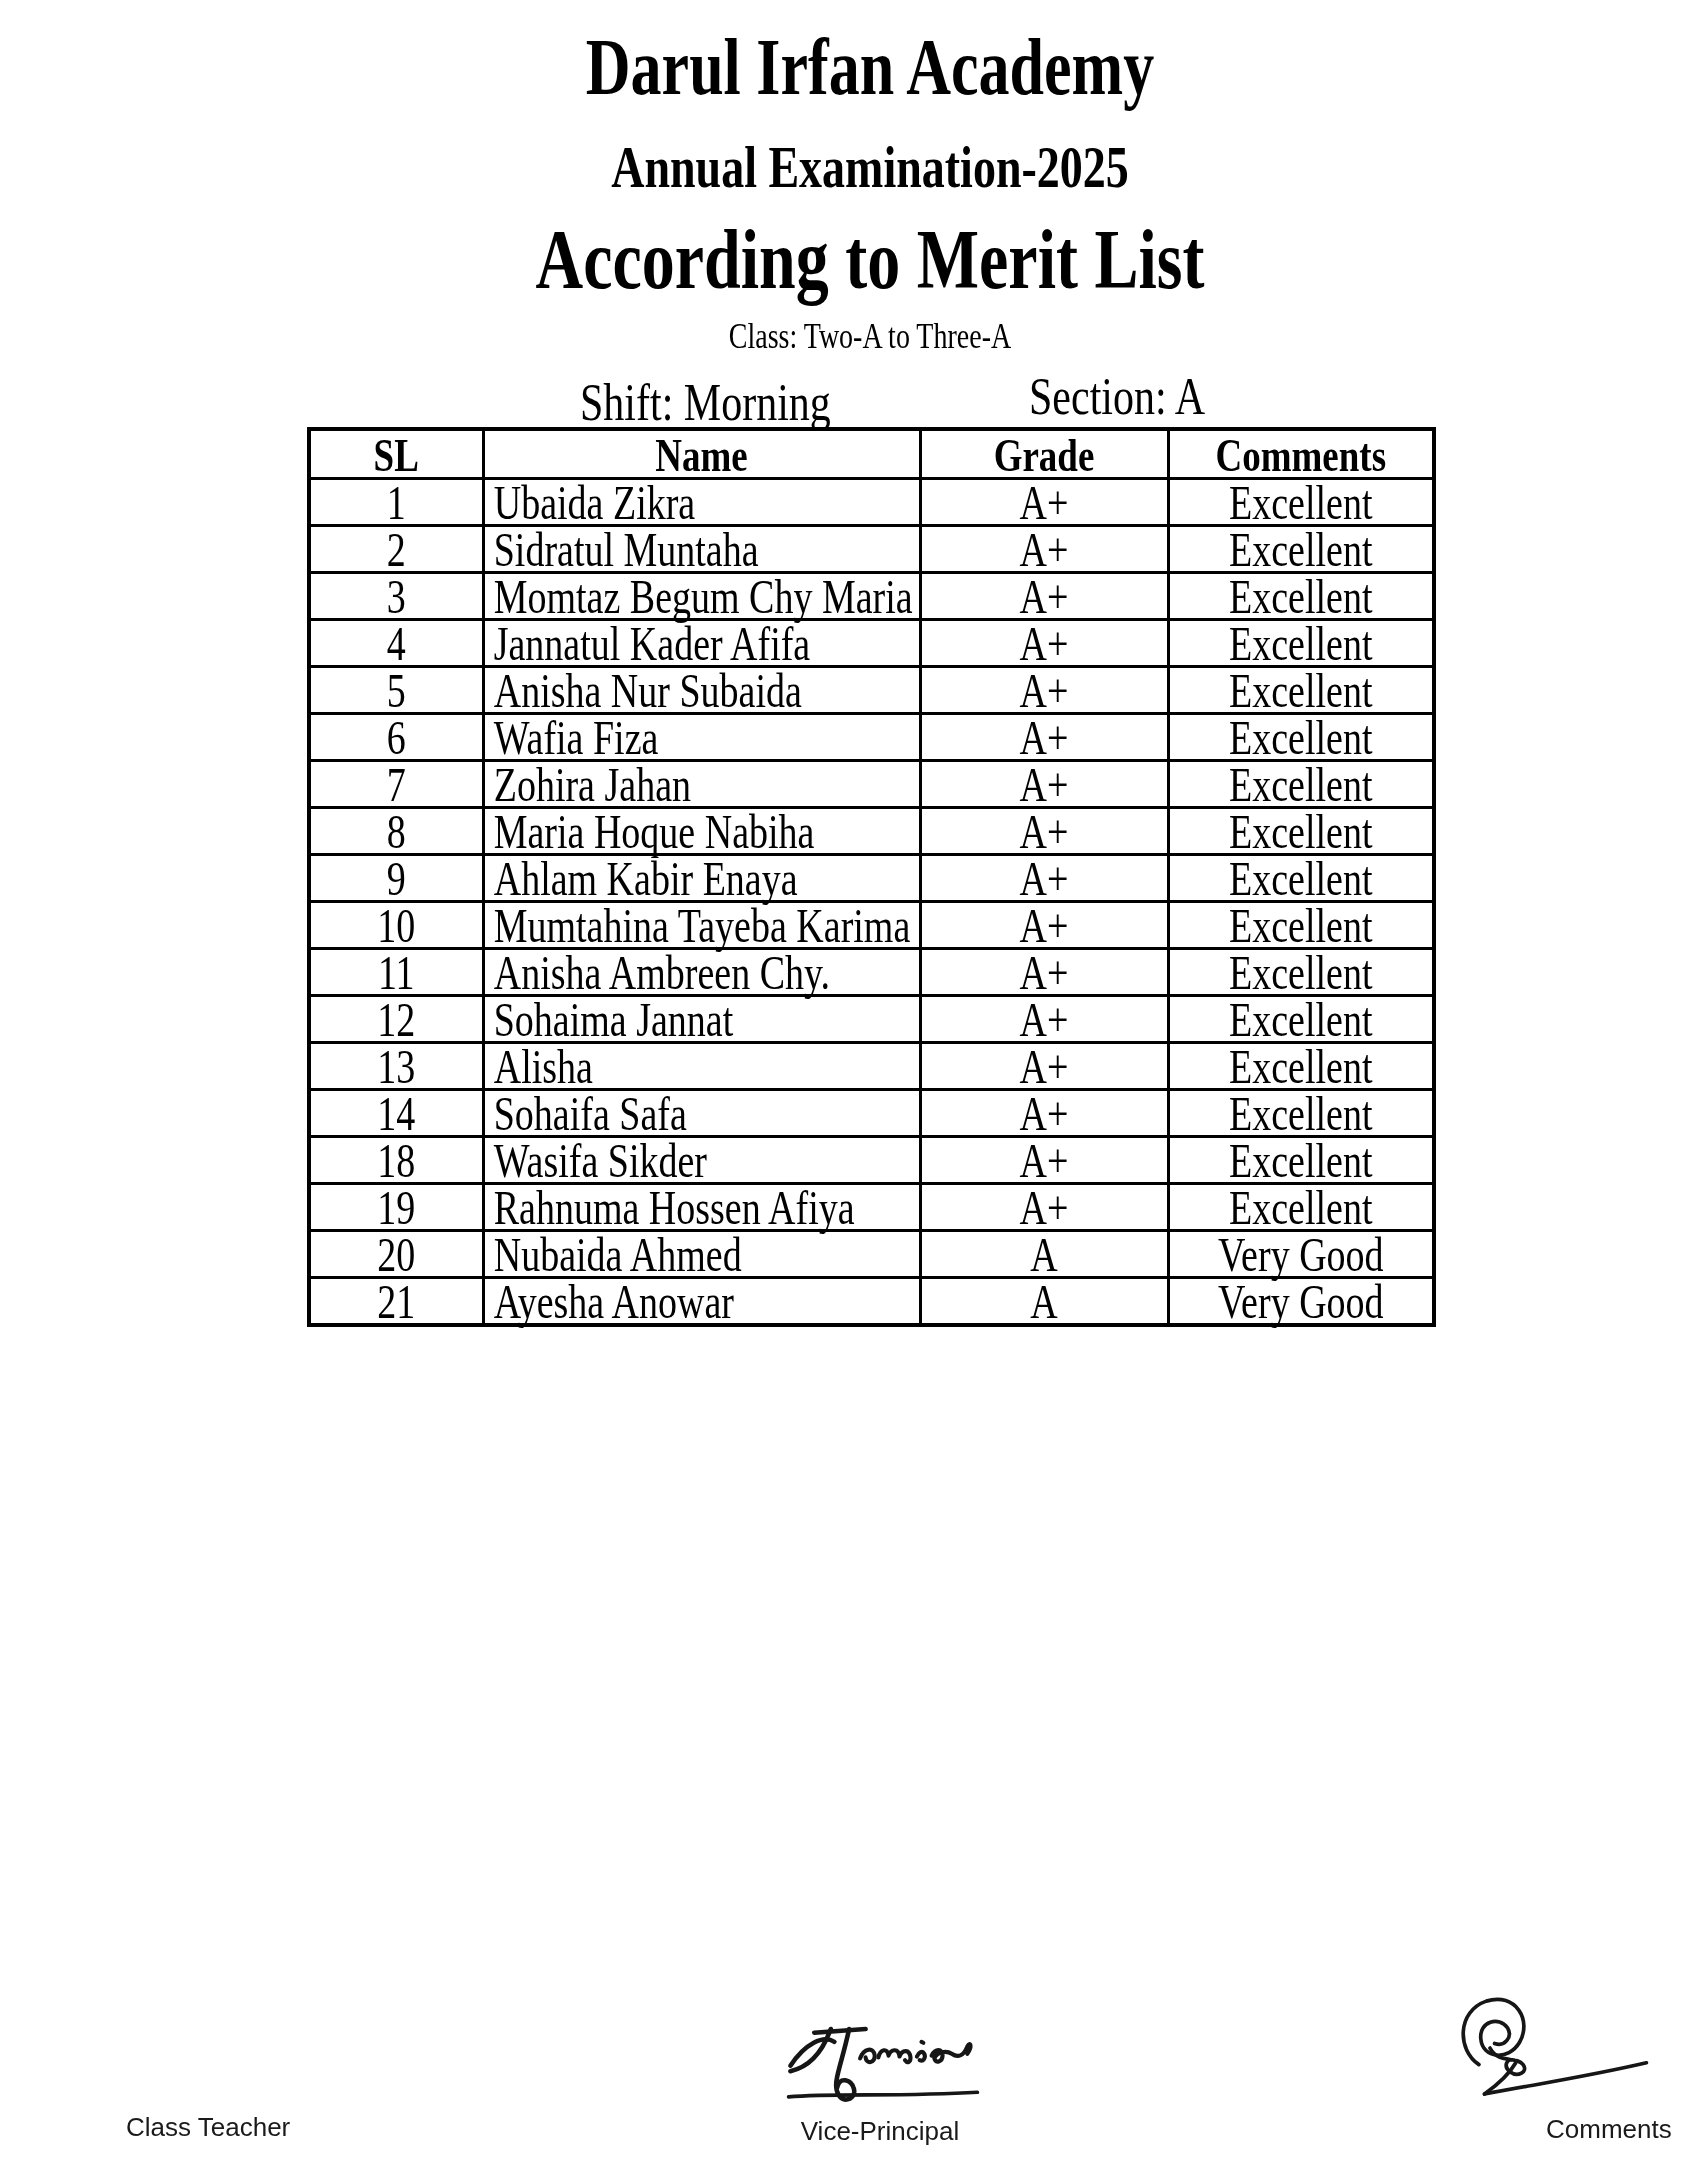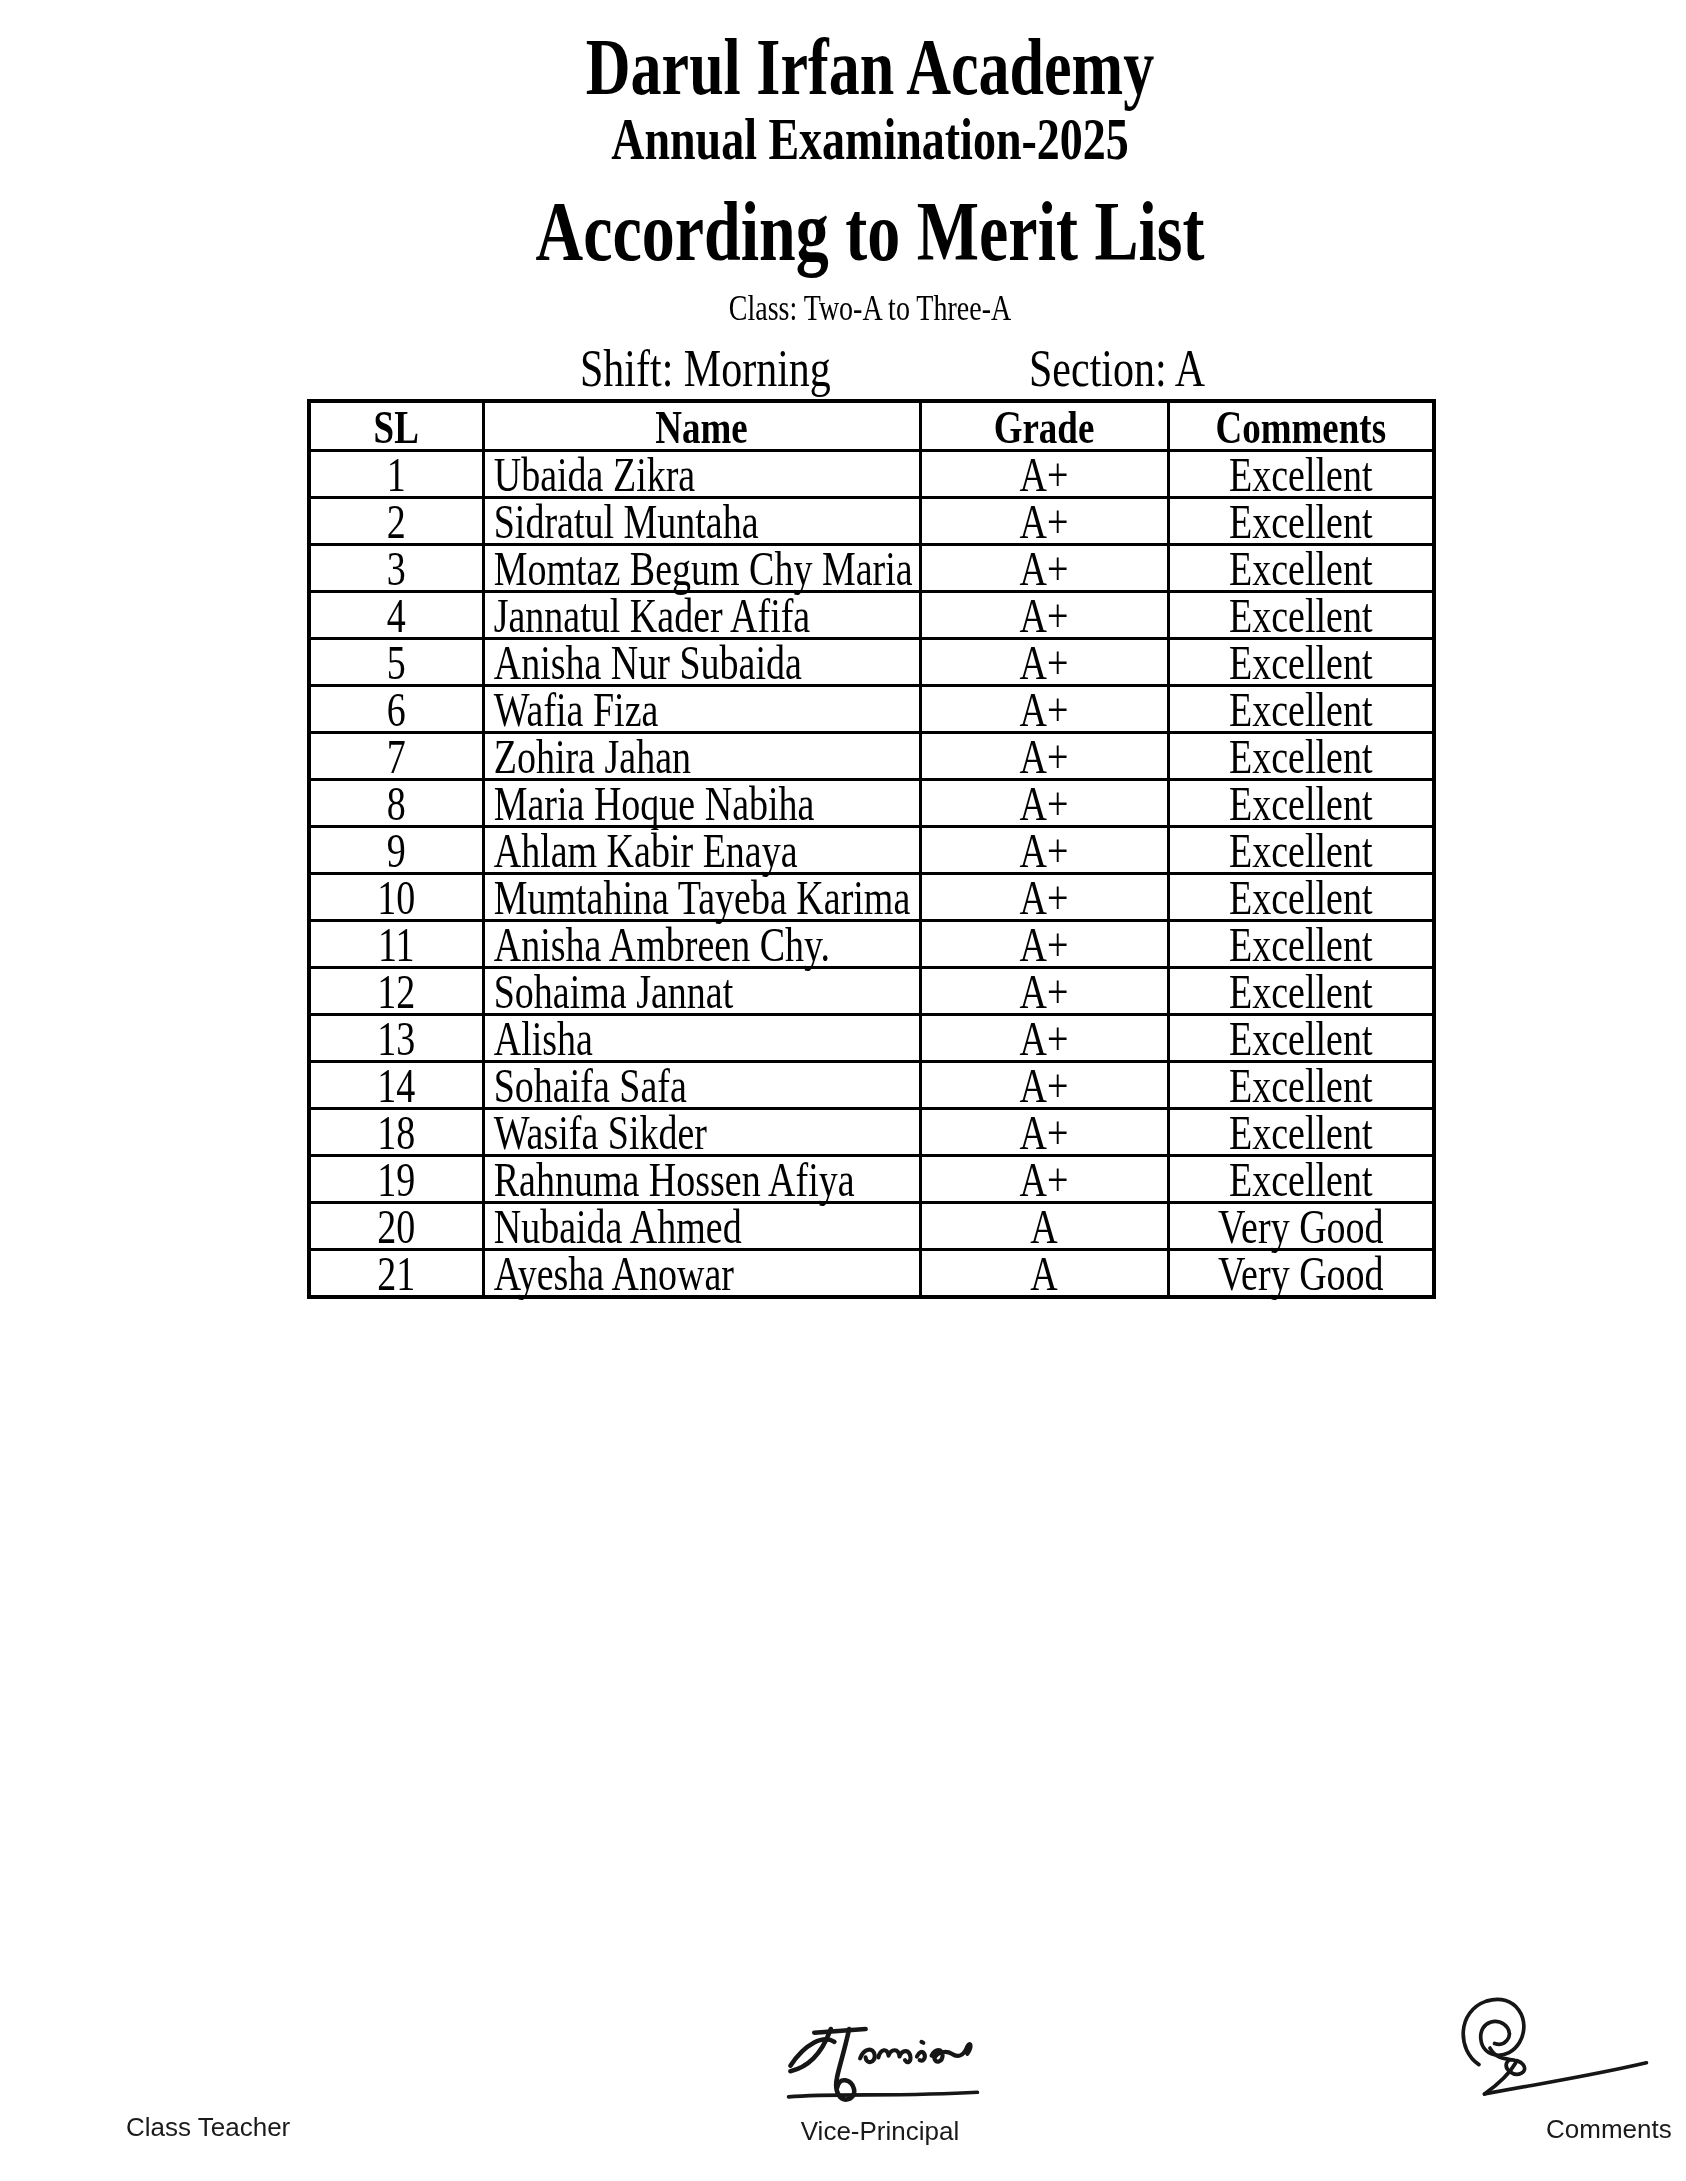--- a/index.html
+++ b/index.html
@@ -13,25 +13,25 @@
   }
   .content {
     position: absolute;
     left: 307px; top: 0;
     width: 1126px;
     text-align: center;
   }
   
   .st { display: inline-block; transform: scaleY(1.28); }
   .t1 { font-size: 62px; font-weight: bold; line-height: 83px; margin-top: 26px; white-space: nowrap; }
-  .t2 { font-size: 46px; font-weight: bold; line-height: 62px; white-space: nowrap; }
+  .t2 { font-size: 46px; font-weight: bold; line-height: 62px; white-space: nowrap; margin-top: 28px; }
   .t3 { font-size: 66px; font-weight: bold; line-height: 81px; white-space: nowrap; margin-top: 20px; }
   .class-line { font-size: 28px; line-height: 53px; margin-top: 9.2px; white-space: nowrap; }
   .shift-line { position: relative; height: 50px; font-size: 42px; line-height: 50px; margin-top: 9.2px; }
-  .shift-label   { position: absolute; left: 273px; top: 0; white-space: nowrap; }
+  .shift-label   { position: absolute; left: 273px; top: 6px; white-space: nowrap; }
   .section-label { position: absolute; left: 722px; top: 0; white-space: nowrap; }
 
   table.merit {
     border-collapse: collapse;
     table-layout: fixed;
     width: 1126px;
     margin: 5.5px 0 0 0;
     border: 4.6px solid #000;
   }
   .merit th, .merit td {

